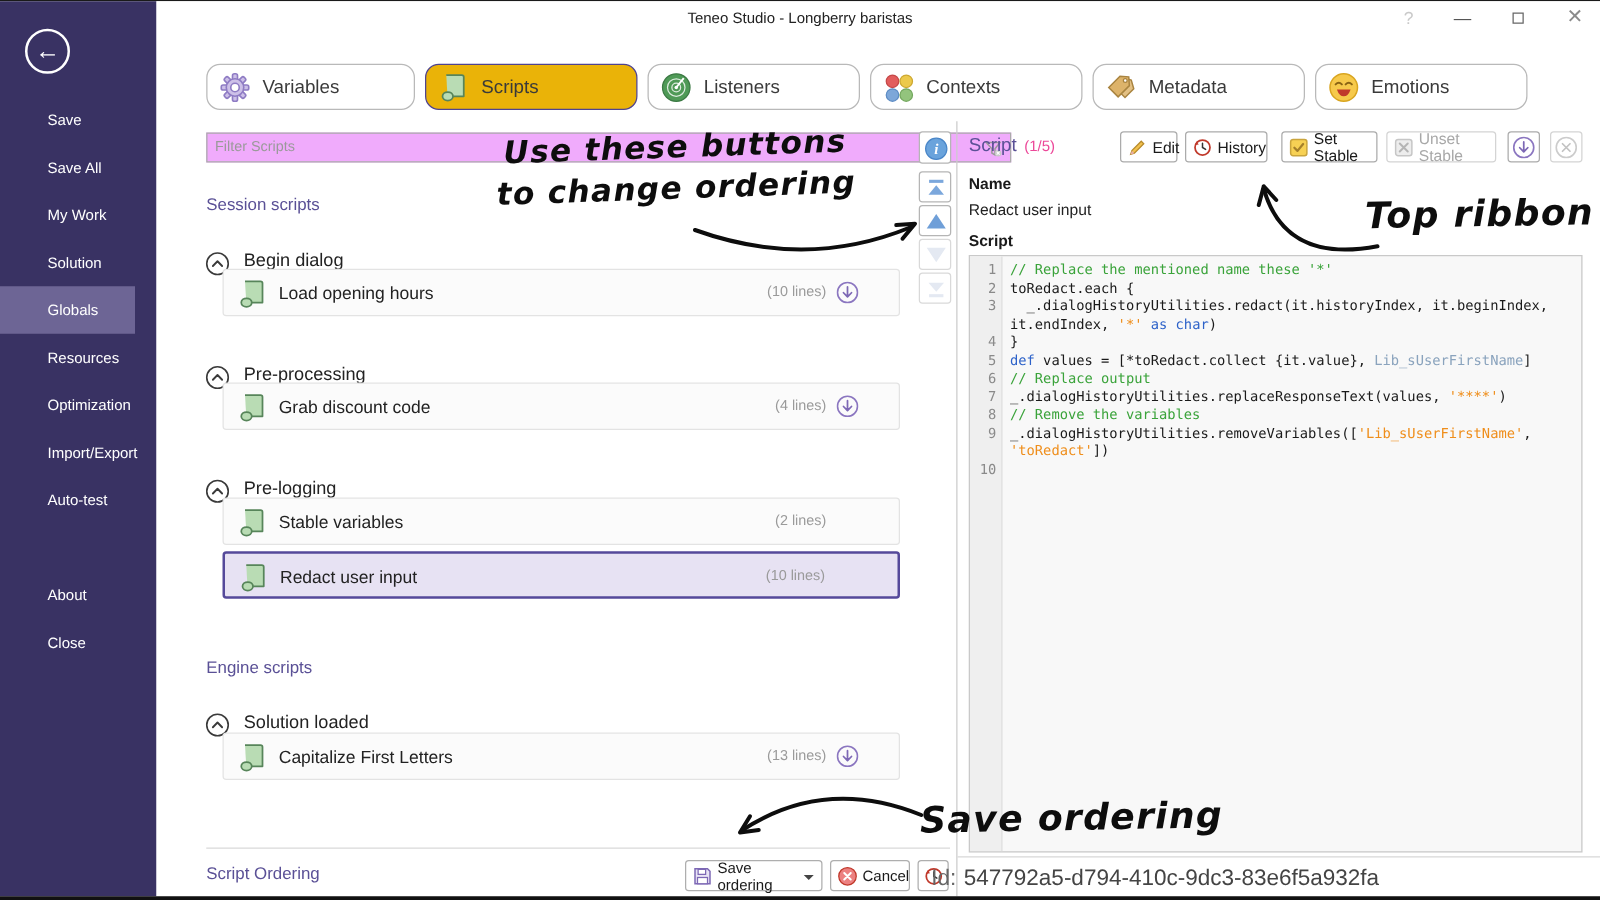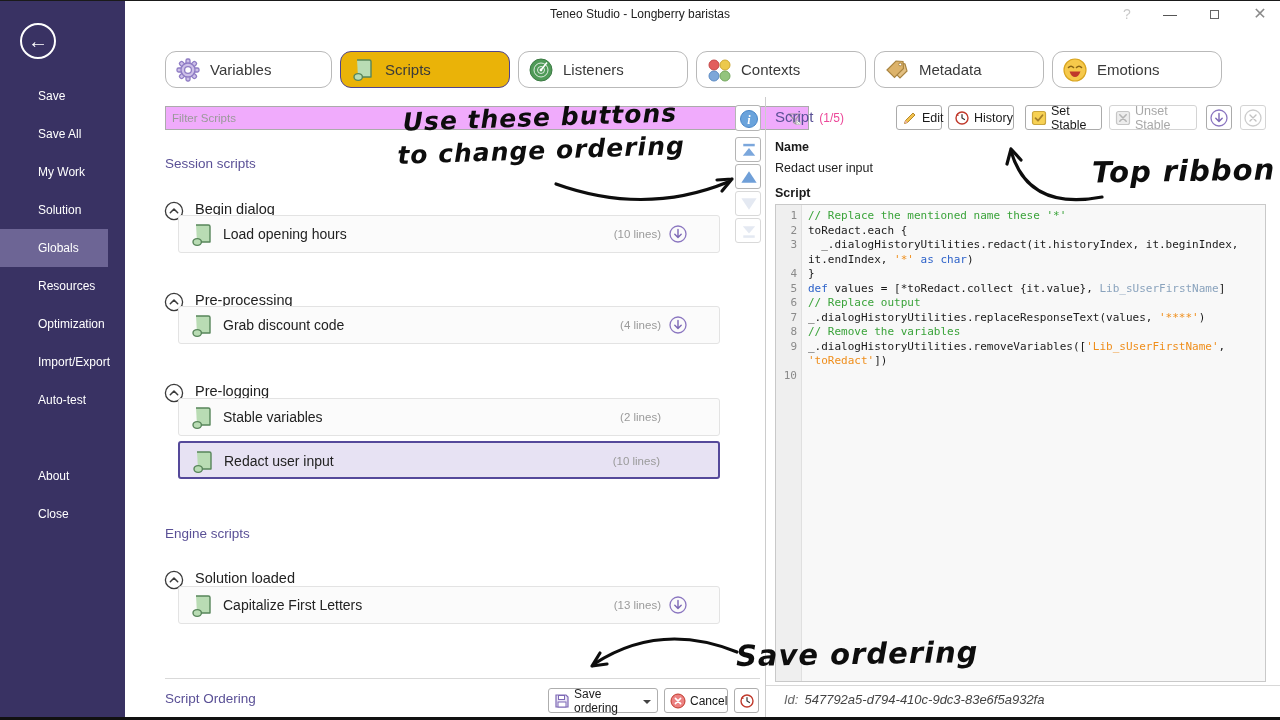--- a/index.html
+++ b/index.html
@@ -76,21 +76,21 @@
   .cl { display:grid; grid-template-columns:26px 1fr; }
   .ln { text-align:right; padding-right:5px; color:#8a8a8a; }
   .ct { padding-left:6px; padding-right:4px; white-space:pre-wrap; word-break:break-word; color:#1a1a1a; }
   .c-com { color:#3aa33a; }
   .c-str { color:#ef8e1b; }
   .c-kw  { color:#2d62c9; }
   .c-lib { color:#8aa3bd; }
   .c-pln { color:#1a1a1a; }
 
   .id-divider { left:766px; top:684px; width:514px; height:1px; background:#d8d8d8; }
-  .id-bar { left:784px; top:691px; font-size:13px; color:#666;font-style:italic; }
+  .id-bar { left:745px; top:691px; font-size:18px; color:#666; }
   .id-bar .idval { color:#444; margin-left:6px; }
 
   
   .hand { color:#0d0d0d; font-family:"DejaVu Sans",sans-serif; font-style:italic; font-weight:bold; letter-spacing:1px; pointer-events:none; }
   .note1 { left:393px; top:100px; width:295px; text-align:center; font-size:25px; line-height:33px; transform:rotate(-2deg); }
   .note2 { left:1092px; top:153px; font-size:29px; transform:rotate(-1deg); }
   .note3 { left:736px; top:636px; font-size:29px; transform:rotate(-1deg); }
   .arrows { left:0; top:0; width:1280px; height:720px; pointer-events:none; }
 
   .blackbar { left:0; top:716px; width:1280px; height:4px; background:#111; }

